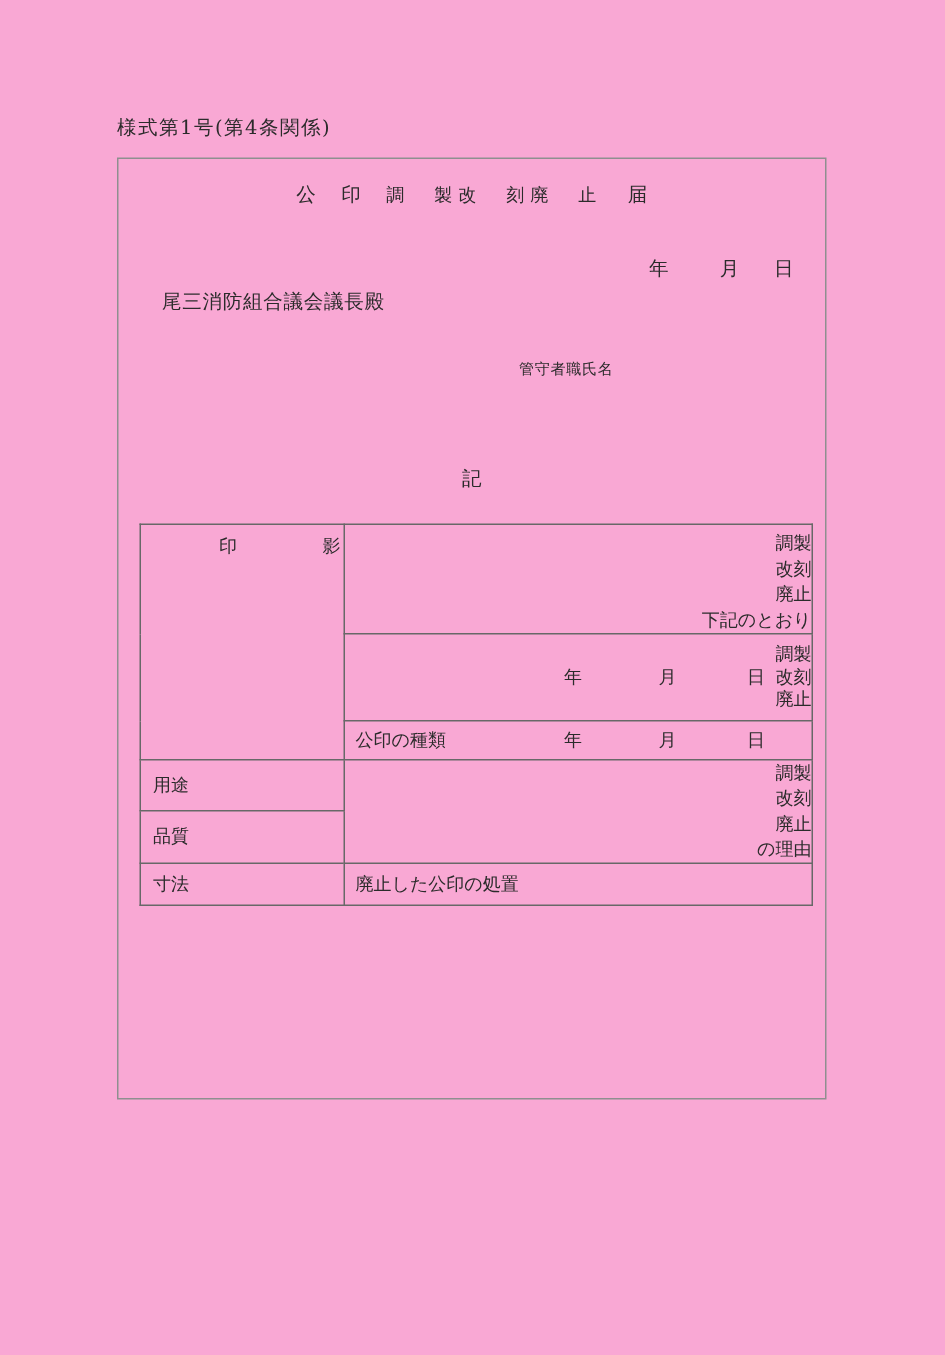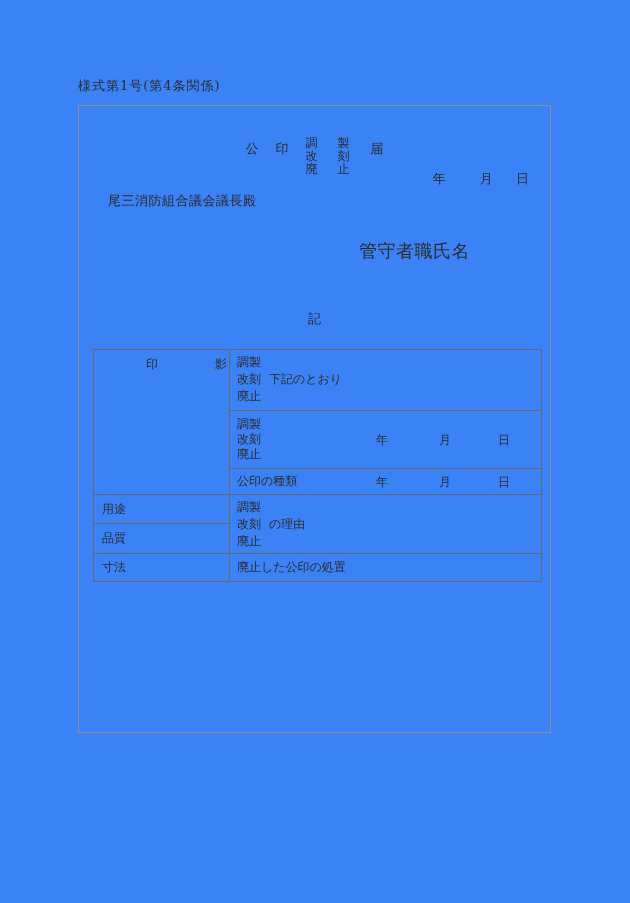--- a/index.html
+++ b/index.html
@@ -1,21 +1,21 @@
 <!DOCTYPE html>
 <html><head>
 <meta charset="utf-8">
 <style>
   * { margin: 0; padding: 0; box-sizing: border-box; }
   html, body { background: #f4f4f4; }
   .page {
     position: relative;
     width: 630px;
     height: 903px;
-    background: #3b82f6;
+    background: #f9a8d4;
     font-family: "DejaVu Serif", "Liberation Serif", serif;
     color: #2b2b2b;
     overflow: hidden;
   }
   .form-number {
     position: absolute;
     left: 78px;
     top: 78px;
     font-size: 13px;
     letter-spacing: 1px;
@@ -35,49 +35,48 @@
     left: 0; right: 0;
     top: 15px;
     display: flex;
     justify-content: center;
     align-items: center;
     gap: 17px;
     font-size: 13px;
   }
   .title-stack {
     display: flex;
-    flex-direction: column;
+    flex-direction: row;
     font-size: 12px;
     line-height: 13px;
     letter-spacing: 4px;
     white-space: pre;
-    margin-top: 16px;
   }
   
   .date-line {
     position: absolute;
     top: 64px;
     right: 21px;
     font-size: 13px;
     white-space: nowrap;
   }
   .date-line .dm { margin-left: 30px; }
   .date-line .dd { margin-left: 19px; }
   .addressee {
     position: absolute;
     left: 29px;
     top: 86px;
     font-size: 13px;
     letter-spacing: 0.5px;
   }
   .custodian {
     position: absolute;
-    left: 280px;
+    left: 267px;
     top: 133px;
-    font-size: 18px;
+    font-size: 10px;
     letter-spacing: 0.5px;
     font-family: Liberation Serif, serif;
   }
   .body-line {
     position: absolute;
     left: 18px;
     top: 171px;
     font-size: 13px;
     letter-spacing: 0.6px;
     white-space: nowrap;
@@ -113,22 +112,23 @@
     vertical-align: top;
     padding: 6px 0 0 26px;
   }
   .seal-label {
     letter-spacing: 57px;
     white-space: nowrap;
     padding-left: 26px;
   }
   .opt-cell {
     display: flex;
-    align-items: center;
+    align-items: flex-end;
     padding-left: 7px;
+    flex-direction: column;
   }
   .lh17 .opt-stack { line-height: 17px; }
   .lh15 .opt-stack { line-height: 15px; }
   .opt-stack { display: flex; flex-direction: column; }
   .opt-label { margin-left: 8px; }
   td.type-cell { vertical-align: top; }
   td.type-cell .opt-cell { margin-top: 4px; }
   td.rel { position: relative; }
   .cell-date {
     position: absolute;

